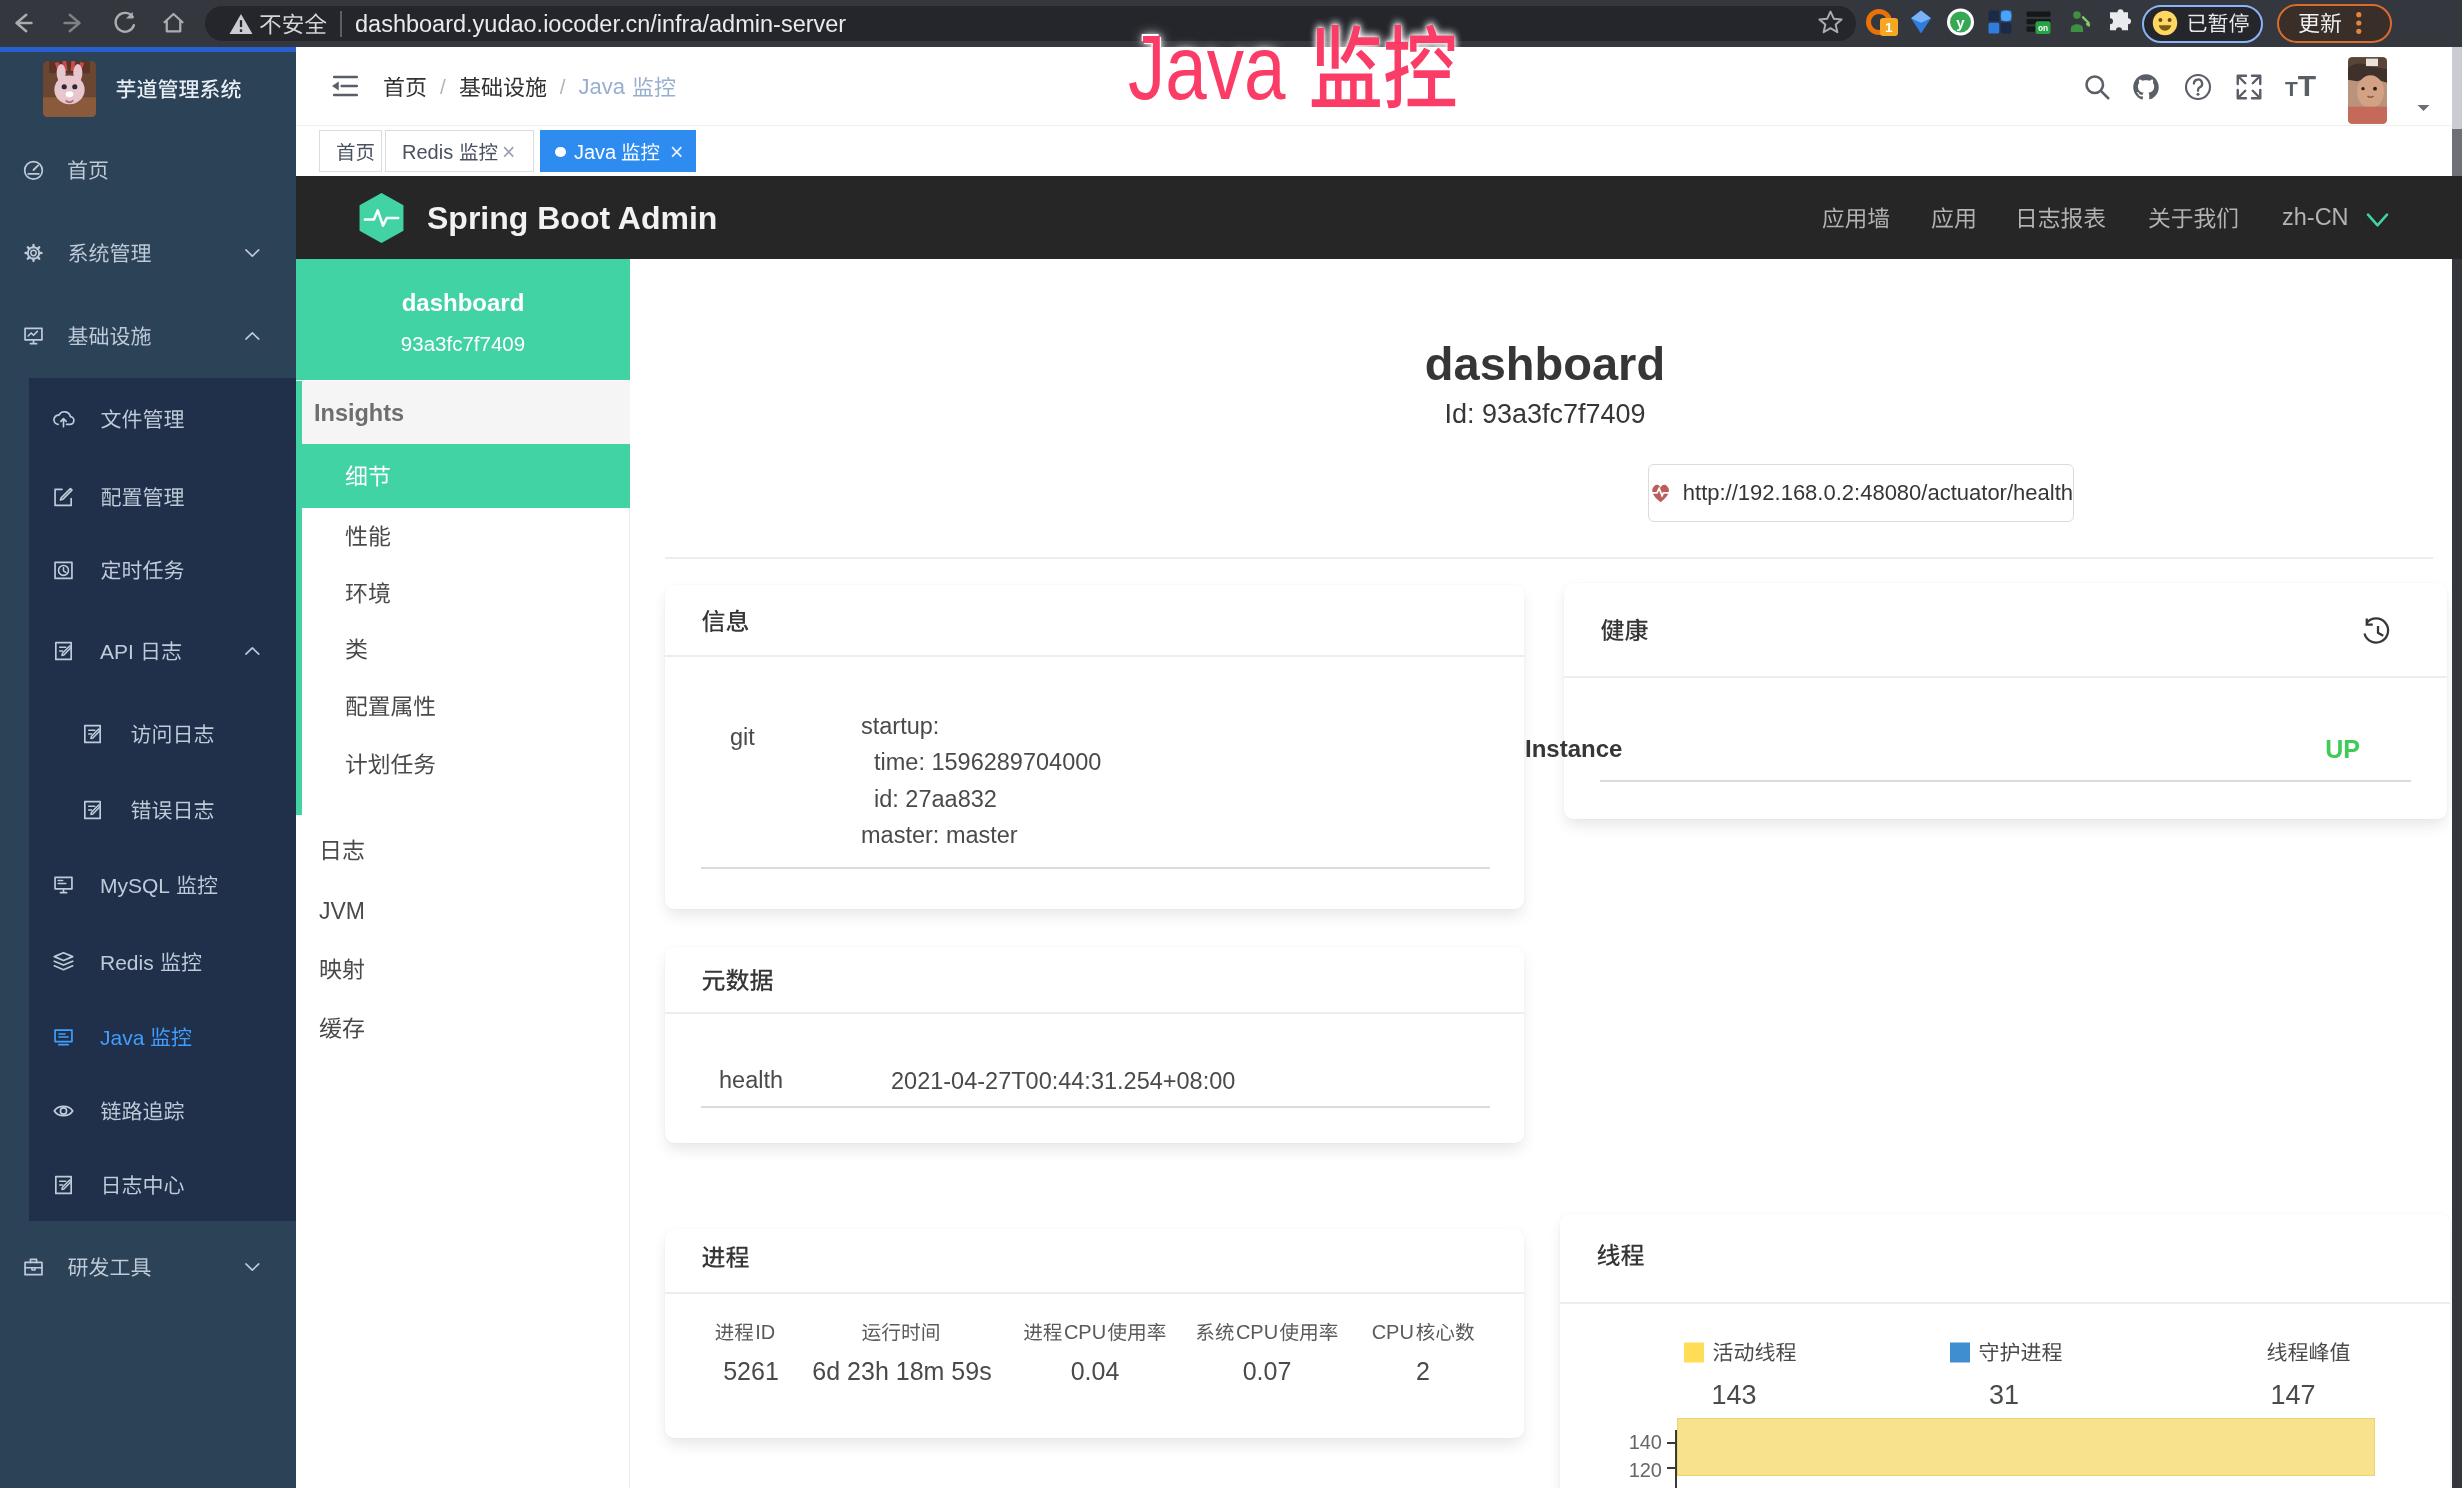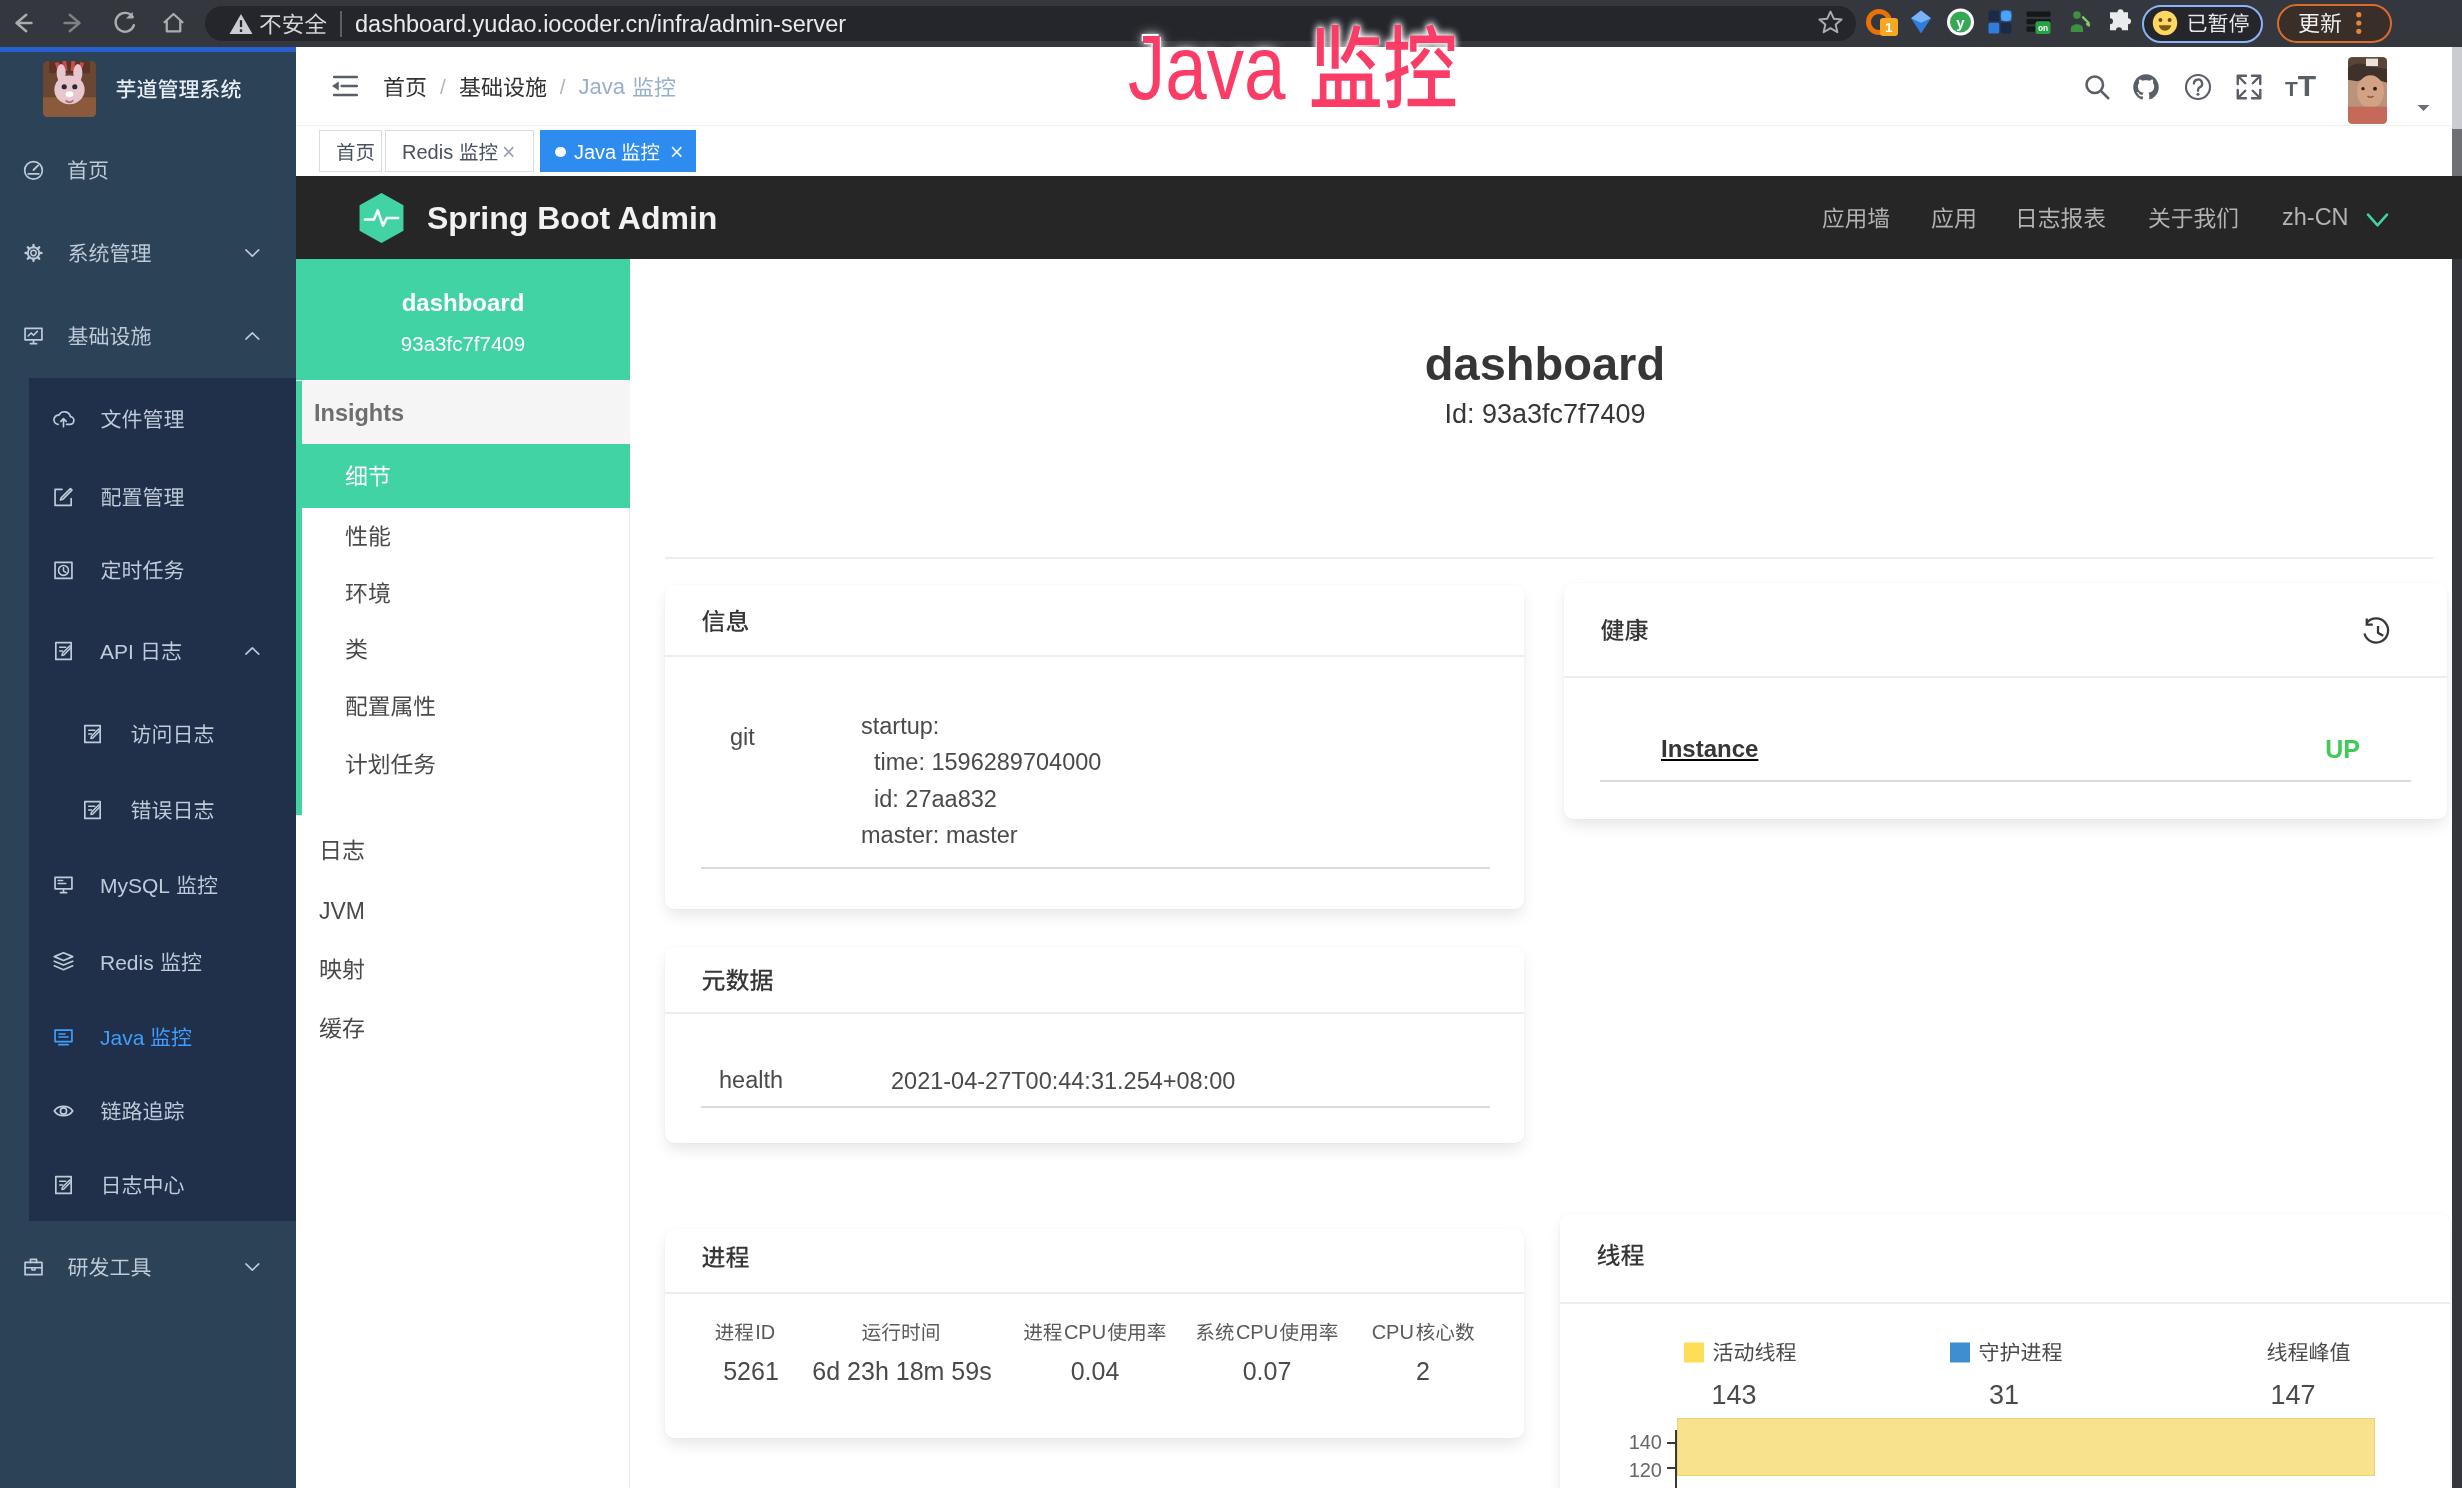--- a/index.html
+++ b/index.html
@@ -672,20 +672,27 @@
         </g>
       </svg>
     </div>
     <div style="position:absolute;left:319px;top:911px;transform:translateY(-50%);display:flex;align-items:center;white-space:nowrap;">
       <span style="font-family:&quot;Liberation Sans&quot;,sans-serif;font-size:23px;line-height:23px;color:#4a4a4a;font-weight:400;">JVM</span>
     </div>
     <div style="position:absolute;left:1545px;top:364px;transform:translate(-50%,-50%);font-family:&quot;Liberation Sans&quot;,sans-serif;font-size:47px;line-height:54px;color:#363636;font-weight:700;white-space:nowrap;">dashboard</div>
     <div style="position:absolute;left:1545px;top:414px;transform:translate(-50%,-50%);display:flex;align-items:center;white-space:nowrap;">
       <span style="font-family:&quot;Liberation Sans&quot;,sans-serif;font-size:27px;line-height:27px;color:#363636;font-weight:400;">Id:&nbsp;93a3fc7f7409</span>
     </div>
+    <div style="position:absolute;left:1648px;top:464px;width:426px;height:58px;background:#fff;border:1.5px solid #dbdbdb;border-radius:6px;display:flex;align-items:center;justify-content:center;gap:10.6px">
+      <svg style="width:24px;height:23px" viewBox="0 0 32 30">
+        <path d="M16 27 C4 18 2 10 7 5 c4 -4 8 -1 9 2 c1 -3 5 -6 9 -2 c5 5 3 13 -9 22 Z" fill="#b0413e" opacity="0.85"></path>
+        <path d="M4 14 h7 l3 -6 4 10 2 -4 h8" stroke="#fff" stroke-width="2.4" fill="none"></path>
+      </svg>
+      <span style="font-family:&quot;Liberation Sans&quot;,sans-serif;font-size:22px;line-height:22px;color:#363636;font-weight:400;">http://192.168.0.2:48080/actuator/health</span>
+    </div>
     <div style="position:absolute;left:665px;top:557px;width:1768px;height:1.5px;background:#ededed"></div>
     <div style="position:absolute;left:665px;top:585px;width:859px;height:324px;box-shadow:0 7.6px 15px -2.3px rgba(10,10,10,.1),0 0 0 0.8px rgba(10,10,10,.02);border-radius:9px;background:#fff"></div>
     <div style="position:absolute;left:701px;top:621px;transform:translateY(-50%);display:flex;align-items:center;white-space:nowrap;">
       <svg class="cjk " style="width:49px;height:24px;" viewBox="0 -880 2000 1000">
         <g fill="#363636">
           <path transform="translate(0,0)" d="M383 -536V-460H877V-536ZM383 -393V-317H877V-393ZM369 -245V83H450V48H804V80H888V-245ZM450 -29V-168H804V-29ZM540 -814C566 -774 594 -720 609 -683H311V-605H953V-683H624L694 -714C680 -750 649 -804 621 -845ZM247 -840C198 -693 116 -547 28 -451C44 -430 70 -381 79 -360C108 -393 137 -431 164 -473V87H251V-625C282 -687 309 -751 331 -815Z"></path>
           <path transform="translate(1000,0)" d="M279 -545H714V-479H279ZM279 -410H714V-343H279ZM279 -679H714V-615H279ZM258 -204V-52C258 40 291 67 418 67C444 67 604 67 631 67C735 67 764 35 776 -99C750 -104 710 -117 689 -133C684 -34 676 -20 625 -20C587 -20 454 -20 425 -20C364 -20 353 -24 353 -53V-204ZM754 -194C799 -129 845 -41 862 16L951 -23C934 -81 884 -166 838 -229ZM138 -212C115 -147 77 -61 39 -5L126 36C161 -22 196 -112 221 -177ZM417 -239C466 -192 521 -125 544 -80L622 -127C598 -168 547 -227 500 -270H810V-753H521C535 -778 552 -808 566 -838L453 -855C447 -826 433 -786 421 -753H188V-270H471Z"></path>
         </g>
       </svg>
     </div>
@@ -798,21 +805,21 @@
           <path transform="translate(1000,0)" d="M243 -231C292 -200 356 -156 388 -128L442 -186C408 -213 342 -255 294 -283ZM779 -416V-350H612V-416ZM779 -484H612V-544H779ZM465 -830C477 -809 491 -785 503 -761H115V-467C115 -319 108 -113 27 31C48 40 87 66 104 82C191 -71 205 -307 205 -467V-677H516V-610H272V-544H516V-484H227V-416H516V-350H262V-284H516V-178C397 -131 273 -82 194 -54L230 24L516 -103V-15C516 1 510 7 492 7C475 8 414 9 357 6C370 28 383 62 388 85C471 85 526 85 563 72C598 59 612 38 612 -14V-147C686 -59 789 6 912 40C924 17 949 -17 968 -35C886 -52 812 -83 751 -123C803 -150 862 -185 913 -220L843 -276C805 -244 743 -201 691 -170C659 -199 632 -232 612 -268V-284H869V-410H963V-491H869V-610H612V-677H952V-761H613C598 -791 578 -826 559 -854Z"></path>
         </g>
       </svg>
     </div>
     <div style="position:absolute;left:2360px;top:617px"><svg width="33" height="30" viewBox="0 0 44 40">
 <path d="M9 8 A 16 16 0 1 1 6 22" stroke="#363636" stroke-width="3" fill="none"></path>
 <path d="M9 2 v8 h8" stroke="#363636" stroke-width="3" fill="none"></path>
 <path d="M24 12 v9 l7 4" stroke="#363636" stroke-width="3" fill="none"></path>
 </svg></div>
     <div style="position:absolute;left:1564px;top:676px;width:883px;height:1.5px;background:#ededed"></div>
-    <div style="position:absolute;left:1661px;top:749px;transform:translateY(-50%);display:flex;align-items:center;white-space:nowrap;text-decoration:underline;">
+    <div style="position:absolute;left:1525px;top:749px;transform:translateY(-50%);display:flex;align-items:center;white-space:nowrap;">
       <span style="font-family:&quot;Liberation Sans&quot;,sans-serif;font-size:24px;line-height:24px;color:#363636;font-weight:600;">Instance</span>
     </div>
     <div style="position:absolute;right:102px;top:749px;transform:translateY(-50%);display:flex;align-items:center;white-space:nowrap;">
       <span style="font-family:&quot;Liberation Sans&quot;,sans-serif;font-size:25px;line-height:25px;color:#3ecb57;font-weight:700;">UP</span>
     </div>
     <div style="position:absolute;left:1600px;top:780px;width:811px;height:1.5px;background:#dbdbdb"></div>
     <div style="position:absolute;left:1560px;top:1214px;width:890px;height:319px;box-shadow:0 7.6px 15px -2.3px rgba(10,10,10,.1),0 0 0 0.8px rgba(10,10,10,.02);border-radius:9px;background:#fff"></div>
     <div style="position:absolute;left:1596px;top:1255px;transform:translateY(-50%);display:flex;align-items:center;white-space:nowrap;">
       <svg class="cjk " style="width:49px;height:24px;" viewBox="0 -880 2000 1000">
         <g fill="#363636">

